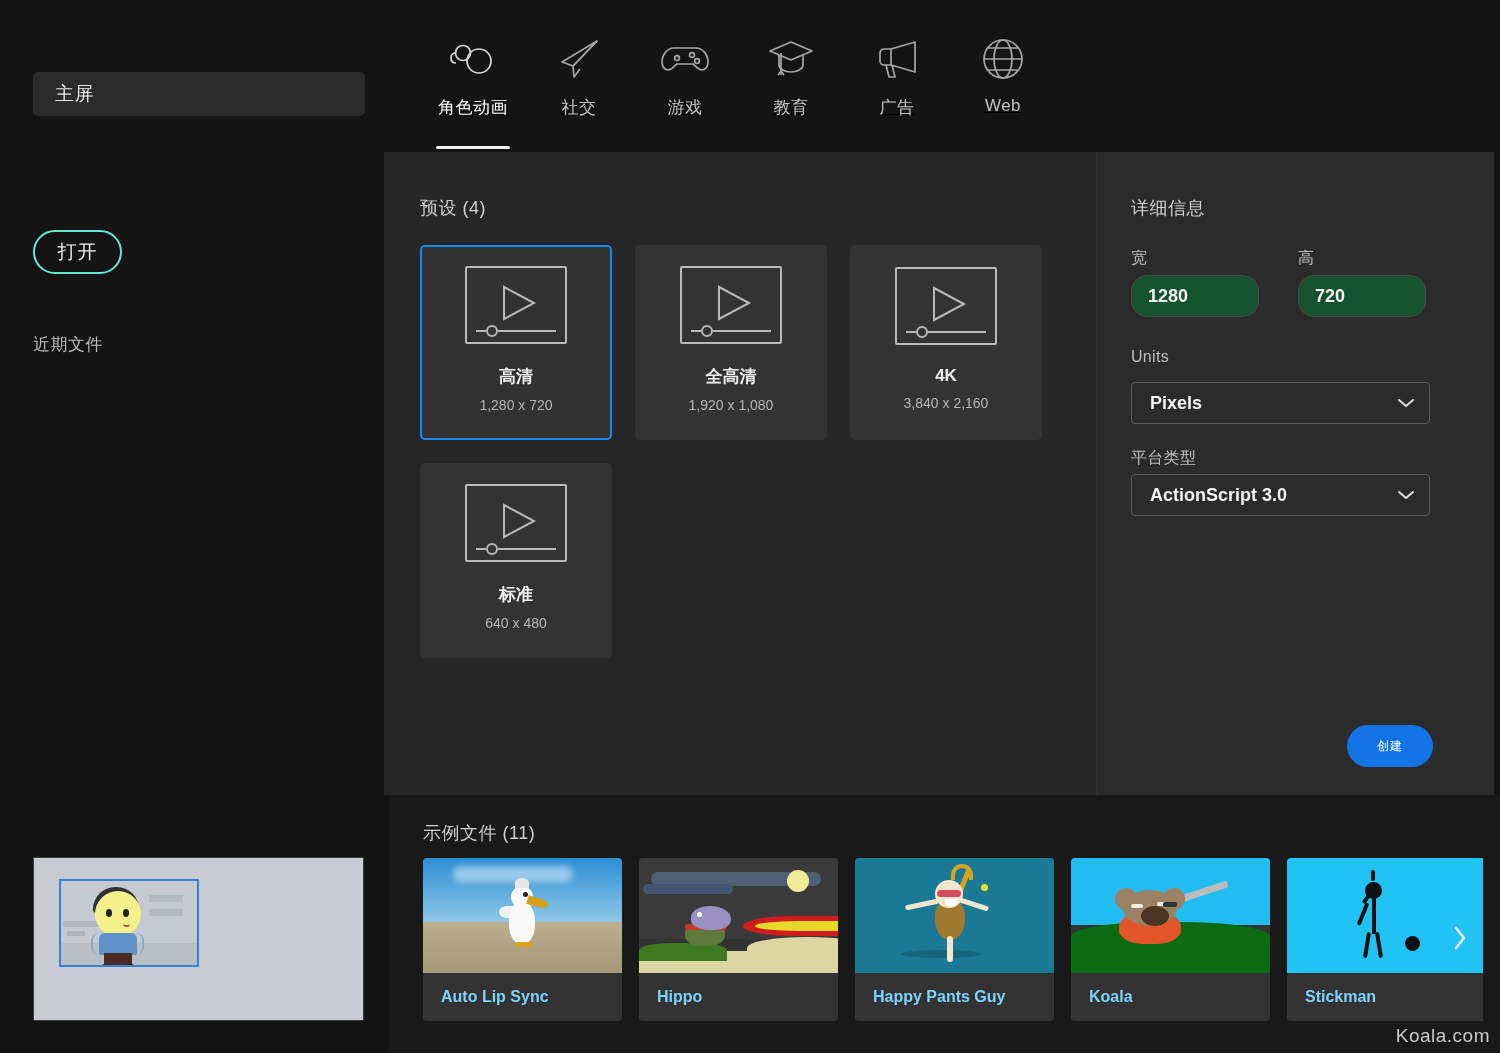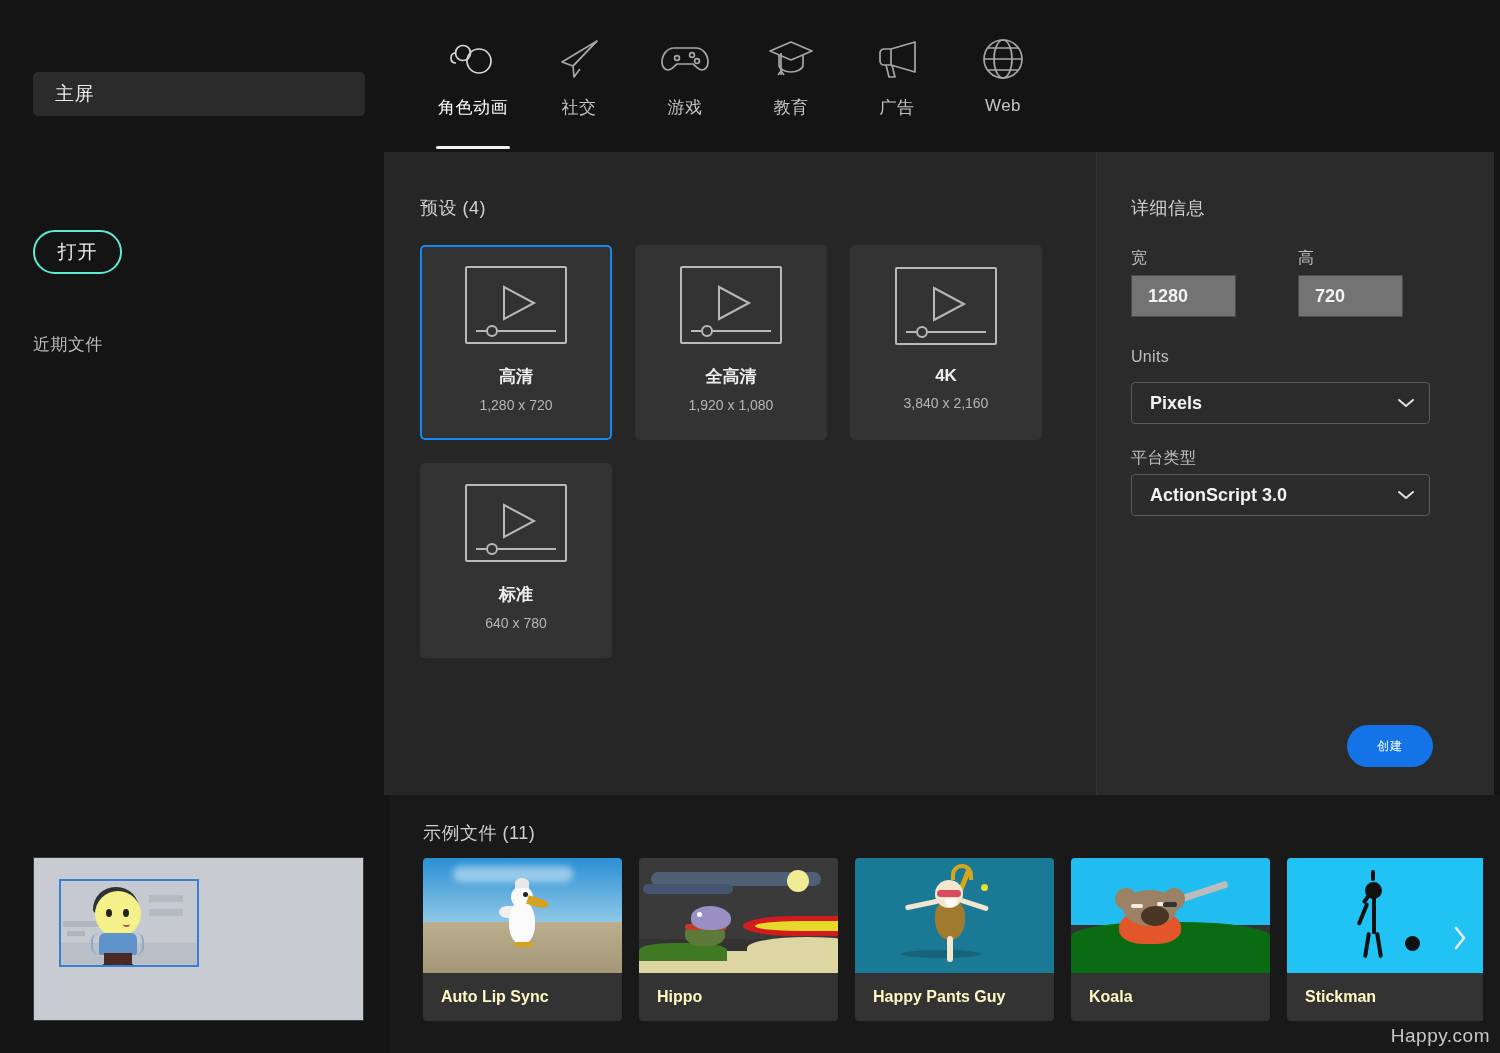--- a/index.html
+++ b/index.html
@@ -84,20 +84,21 @@
   .pv-foot-r { position:absolute; left:62px; top:83px; width:11px; height:5px; background:#2b2b2b; border-radius:3px; }
 
   
   .tabs {
     position: absolute; left: 390px; top: 0;
     width: 1110px; height: 152px;
     background: #141414;
     display: flex;
     align-items: flex-start;
     padding-left: 30px;
+    text-decoration: underline;
   }
   .tab {
     width: 106px; height: 152px;
     display: flex; flex-direction: column;
     align-items: center;
     padding-top: 34px;
     cursor: pointer;
     position: relative;
   }
   .tab .ticon {
@@ -168,24 +169,24 @@
     position: absolute; left: 34px; top: 44px;
     font-size: 18px; color: #cfcfcf; letter-spacing: .5px;
   }
   .field-label {
     font-size: 16px; color: #bfbfbf; letter-spacing: .3px;
   }
   .dp-w-label { position: absolute; left: 34px; top: 96px; }
   .dp-h-label { position: absolute; left: 201px; top: 96px; }
   .num-input {
     position: absolute; top: 123px;
-    width: 105px; height: 42px;
-    background: #737373;
+    width: 128px; height: 42px;
+    background: #14532d;
     border: 1px solid #4a4a4a;
-    border-radius: 0;
+    border-radius: 16px;
     color: #f2f2f2; font-size: 18px; font-weight: bold;
     padding-left: 16px;
     font-family: "Liberation Sans", "DejaVu Sans", sans-serif;
   }
   .dp-w-input { left: 34px; }
   .dp-h-input { left: 201px; }
 
   .dp-units-label { position: absolute; left: 34px; top: 196px; }
   .select-box {
     position: absolute;
@@ -235,21 +236,21 @@
     background: #333333;
     border-radius: 4px;
     overflow: hidden;
     cursor: pointer;
     flex: 0 0 auto;
   }
   .sample-thumb { width: 199px; height: 115px; position: relative; overflow: hidden; }
   .sample-name {
     height: 48px; line-height: 48px;
     padding-left: 18px;
-    font-size: 16px; color: #fef9c3; font-weight: bold;
+    font-size: 16px; color: #7dd3fc; font-weight: bold;
   }
   .samples-next {
     position: absolute; left: 1055px; top: 125px;
     width: 30px; height: 36px;
     display: flex; align-items: center; justify-content: center;
     color: #eaeaea; cursor: pointer;
   }
   .watermark {
     position: absolute; right: 10px; bottom: 6px;
     font-size: 19px; color: #c9c9c9;
@@ -483,21 +484,21 @@
         <div class="preset-card">
           <span class="pc-icon">
             <svg width="104" height="80" viewBox="0 0 104 80" fill="none" stroke="currentColor" stroke-width="2">
               <rect x="2" y="2" width="100" height="76" rx="1"></rect>
               <path d="M40 22 L70 38 L40 54 Z"></path>
               <path d="M12 66 h10 M34 66 h58"></path>
               <circle cx="28" cy="66" r="5"></circle>
             </svg>
           </span>
           <span class="pc-name">标准</span>
-          <span class="pc-dim">640 x 780</span>
+          <span class="pc-dim">640 x 480</span>
         </div>
 
       </div>
     </div>
 
     <div class="details-panel">
       <div class="dp-title">详细信息</div>
 
       <div class="field-label dp-w-label">宽</div>
       <input class="num-input dp-w-input" type="text" value="1280" style="">
@@ -621,16 +622,16 @@
       </div>
 
     </div>
 
     <div class="samples-next">
       <svg width="16" height="26" viewBox="0 0 16 26" fill="none" stroke="currentColor" stroke-width="2.6" stroke-linecap="round" stroke-linejoin="round">
           <path d="M4 3 L12 13 L4 23"></path>
         </svg>
     </div>
 
-    <div class="watermark">Happy.com</div>
+    <div class="watermark">Koala.com</div>
   </div>
 
 </div>
 
 </body></html>

